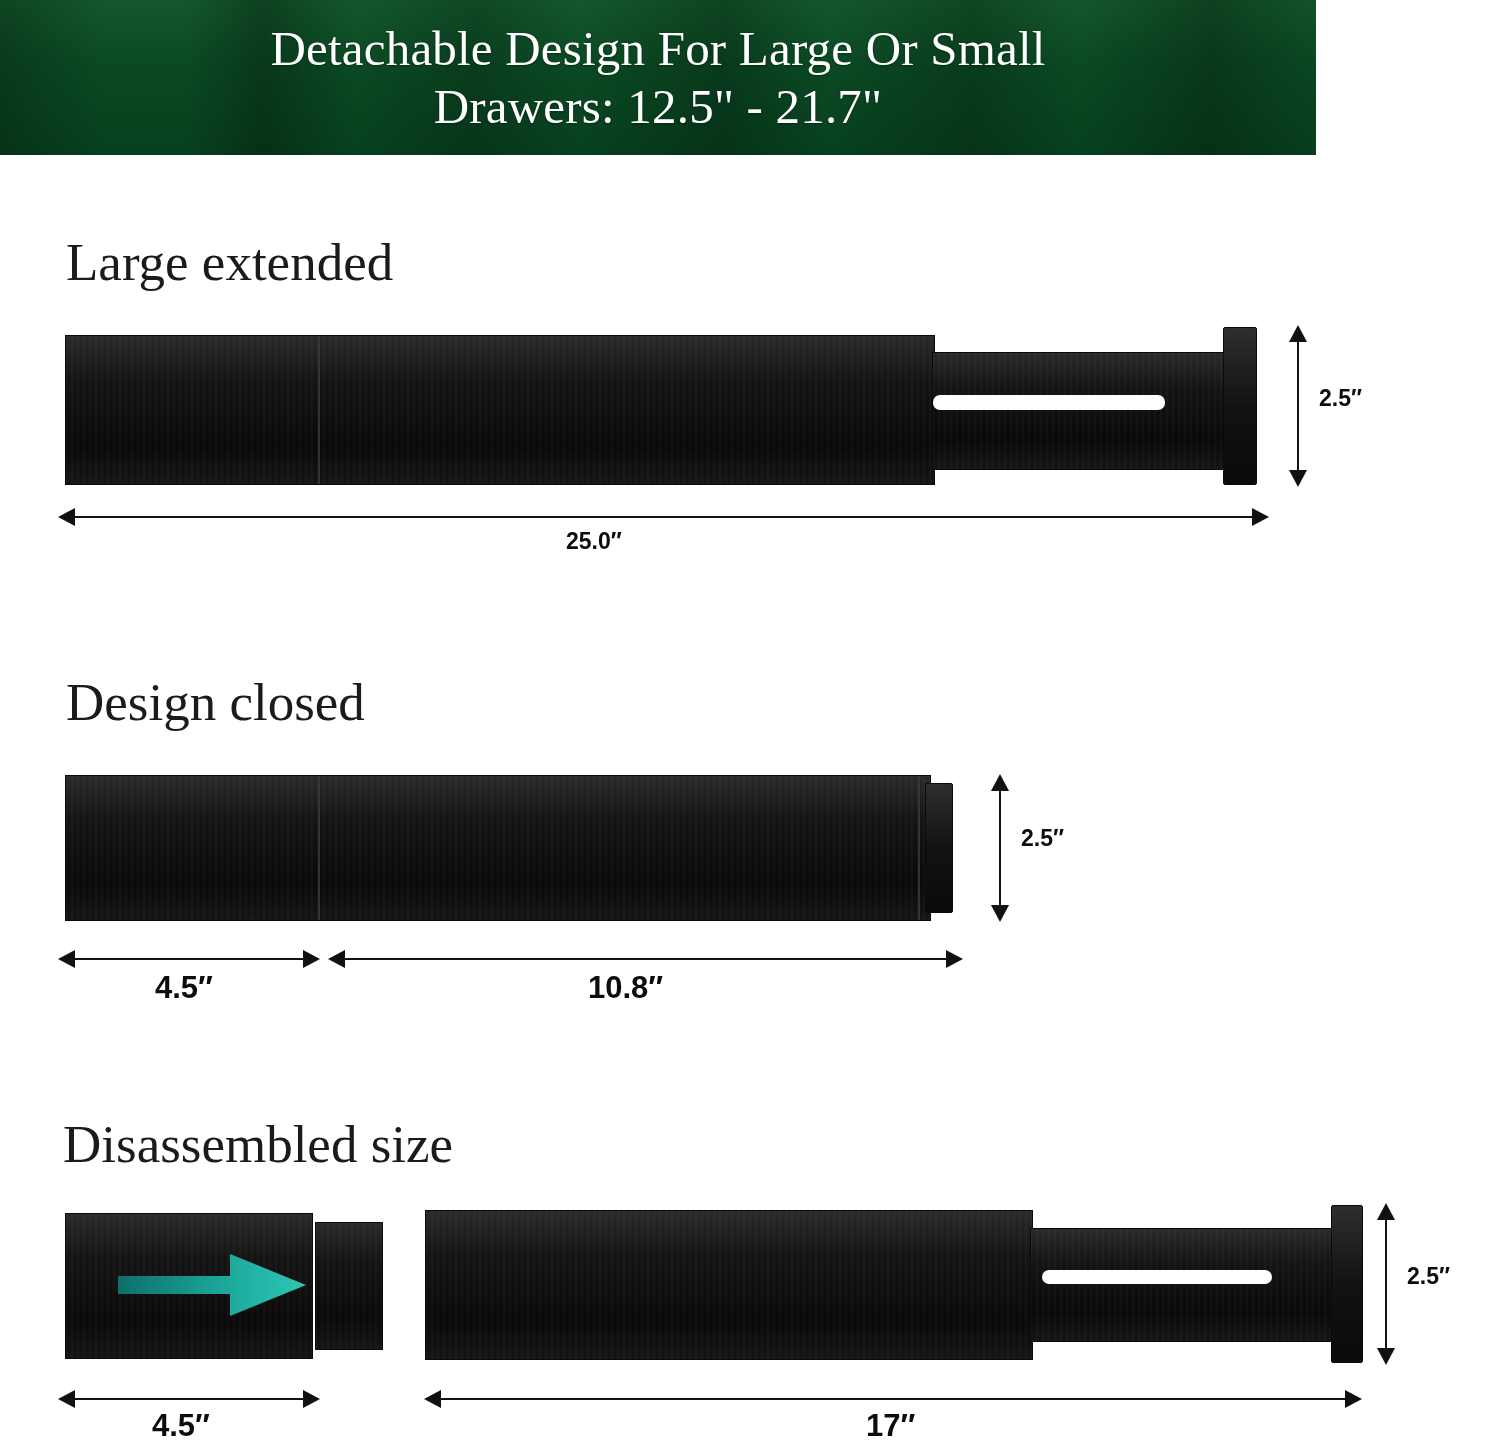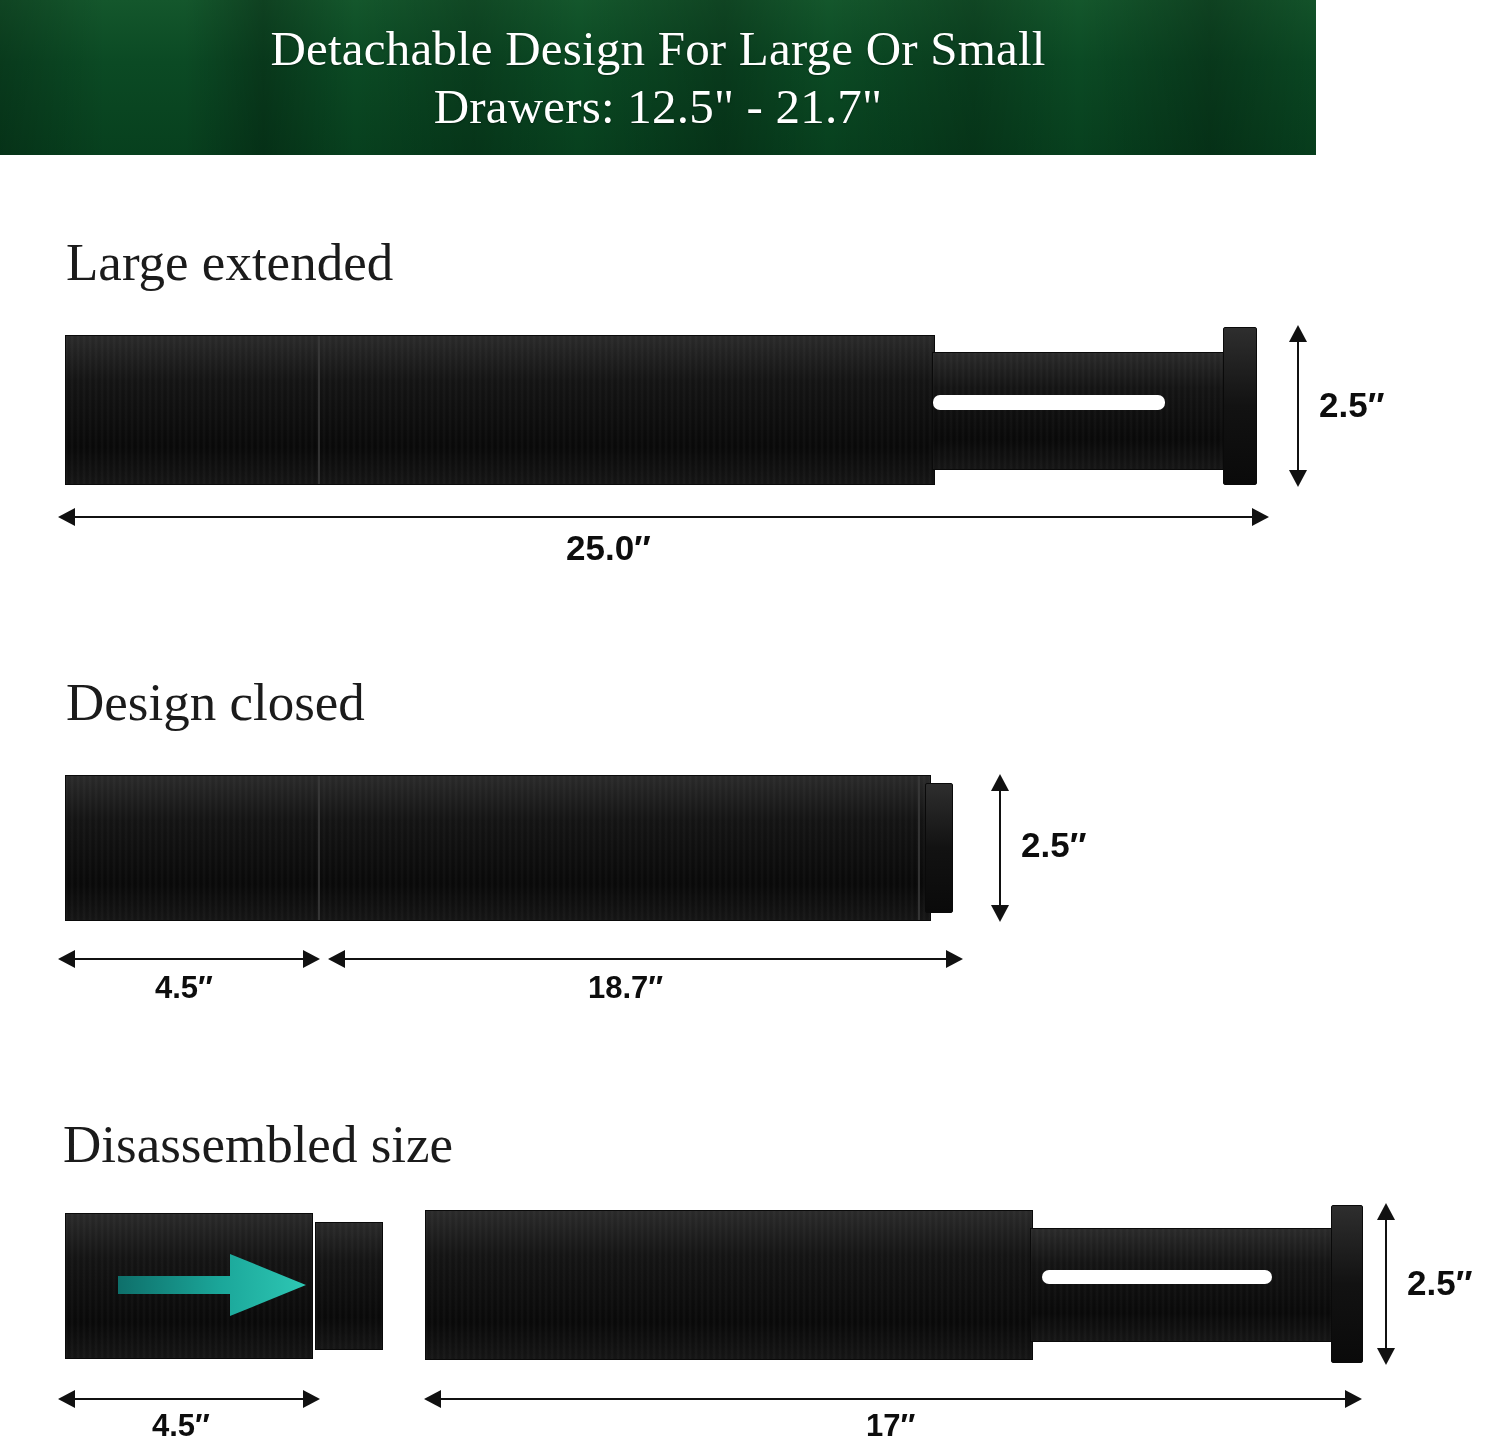--- a/index.html
+++ b/index.html
@@ -102,21 +102,21 @@
   .arrow-u { border-left: 9px solid transparent; border-right: 9px solid transparent; border-bottom: 17px solid #111111; }
   .arrow-d { border-left: 9px solid transparent; border-right: 9px solid transparent; border-top: 17px solid #111111; }
 
   .dim-label {
     position: absolute;
     font-family: "Liberation Sans", sans-serif;
     font-weight: bold;
     color: #0d0d0d;
     white-space: nowrap;
   }
-  .lbl-lg { font-size: 35px; }
+  .lbl-lg { font-size: 23px; }
   .lbl-md { font-size: 31px; }
 
   
   .teal-arrow { position: absolute; }
 </style>
 </head>
 <body>
 
 <div class="banner">
   <div class="banner-title">Detachable Design For Large Or Small
@@ -162,21 +162,21 @@
   <div class="dim-label lbl-lg" style="left:1021px; top:825px;">2.5″</div>
 
   <div class="dim-h" style="left:70px; top:958px; width:240px;"></div>
   <div class="arrow arrow-l" style="left:58px; top:950px;"></div>
   <div class="arrow arrow-r" style="left:303px; top:950px;"></div>
   <div class="dim-label lbl-md" style="left:155px; top:970px;">4.5″</div>
 
   <div class="dim-h" style="left:340px; top:958px; width:613px;"></div>
   <div class="arrow arrow-l" style="left:328px; top:950px;"></div>
   <div class="arrow arrow-r" style="left:946px; top:950px;"></div>
-  <div class="dim-label lbl-md" style="left:588px; top:970px;">18.7″</div>
+  <div class="dim-label lbl-md" style="left:588px; top:970px;">10.8″</div>
 </div>
 
 <div class="section-title" id="t-disassembled">Disassembled size</div>
 
 <div>
 
   <div class="bar" style="left:65px; top:1213px; width:248px; height:146px;"></div>
   <div class="bar" style="left:315px; top:1222px; width:68px; height:128px;"></div>
 
   <svg class="teal-arrow" style="left:118px; top:1248px;" width="190" height="74" viewBox="0 0 190 74">

